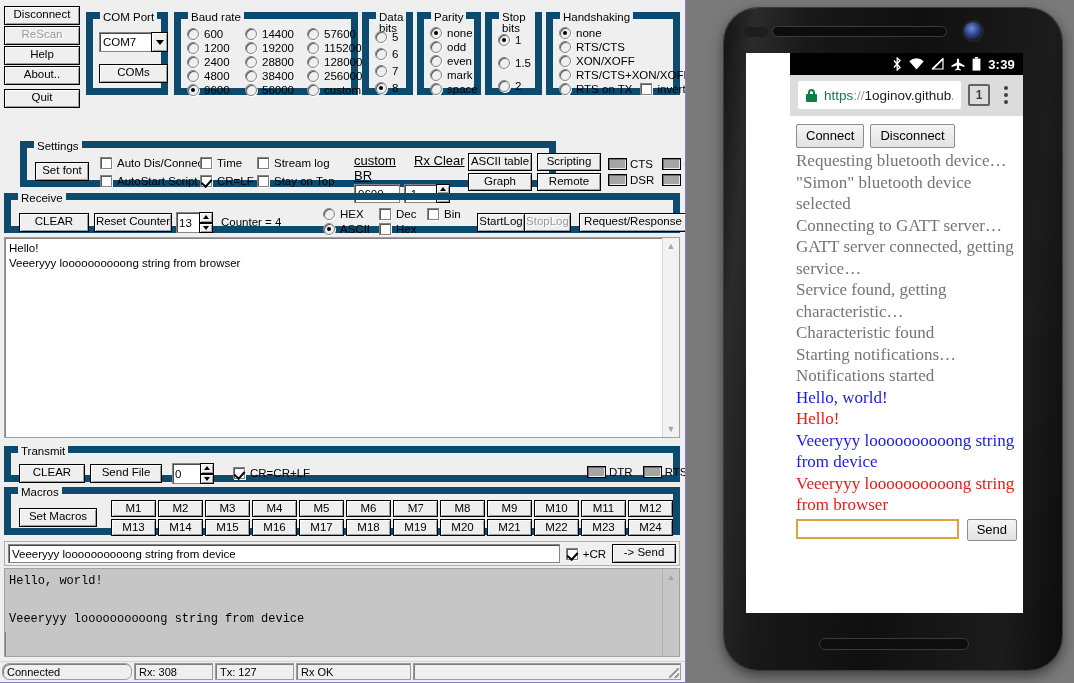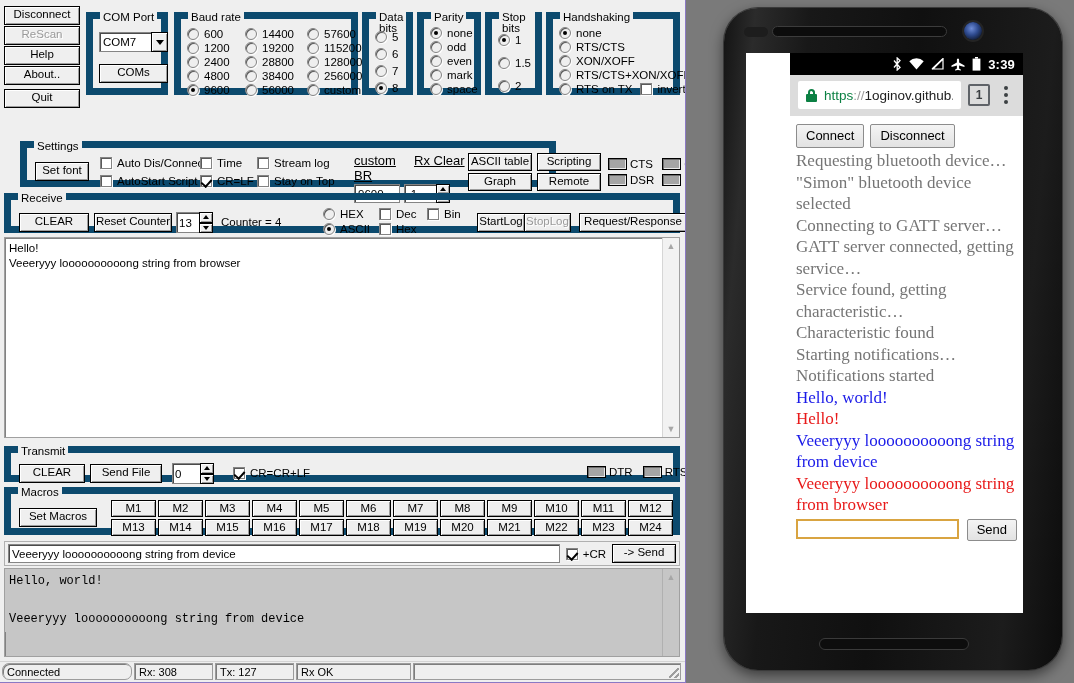--- a/index.html
+++ b/index.html
@@ -611,21 +611,21 @@
         <div class="lg">Macros</div>
         <div class="btn" style="position:absolute; left:8px; top:14px; width:78px; height:19px;">Set Macros</div>
         <div style="position:absolute; left:100px; top:6px;">
           <div style="display:flex; gap:2px;">
             <div class="btn" style="width:45px; height:17px;">M1</div>
             <div class="btn" style="width:45px; height:17px;">M2</div>
             <div class="btn" style="width:45px; height:17px;">M3</div>
             <div class="btn" style="width:45px; height:17px;">M4</div>
             <div class="btn" style="width:45px; height:17px;">M5</div>
             <div class="btn" style="width:45px; height:17px;">M6</div>
-            <div class="btn" style="width:45px; height:17px;">M7</div>
+            <div class="btn" style="width:45px; height:17px;font-family:Liberation Serif, serif;">M7</div>
             <div class="btn" style="width:45px; height:17px;">M8</div>
             <div class="btn" style="width:45px; height:17px;">M9</div>
             <div class="btn" style="width:45px; height:17px;">M10</div>
             <div class="btn" style="width:45px; height:17px;">M11</div>
             <div class="btn" style="width:45px; height:17px;">M12</div>
           </div>
           <div style="display:flex; gap:2px; margin-top:2px;">
             <div class="btn" style="width:45px; height:17px;">M13</div>
             <div class="btn" style="width:45px; height:17px;">M14</div>
             <div class="btn" style="width:45px; height:17px;">M15</div>

